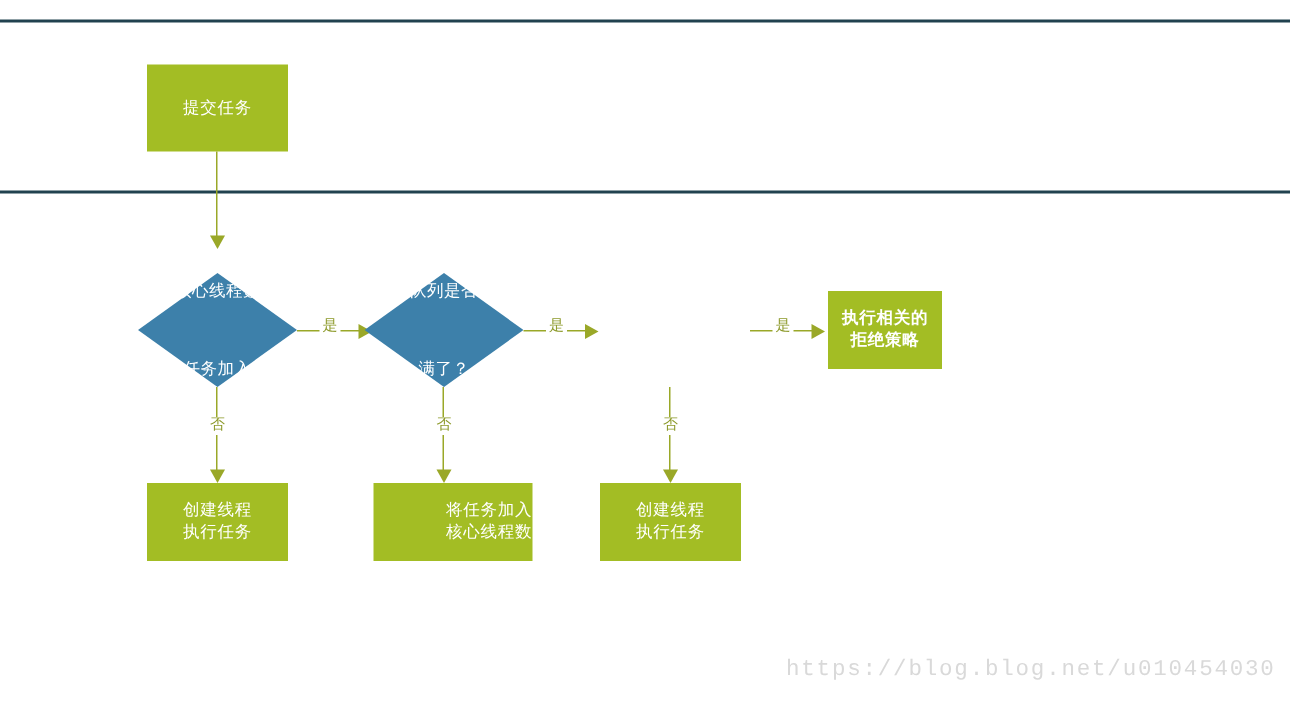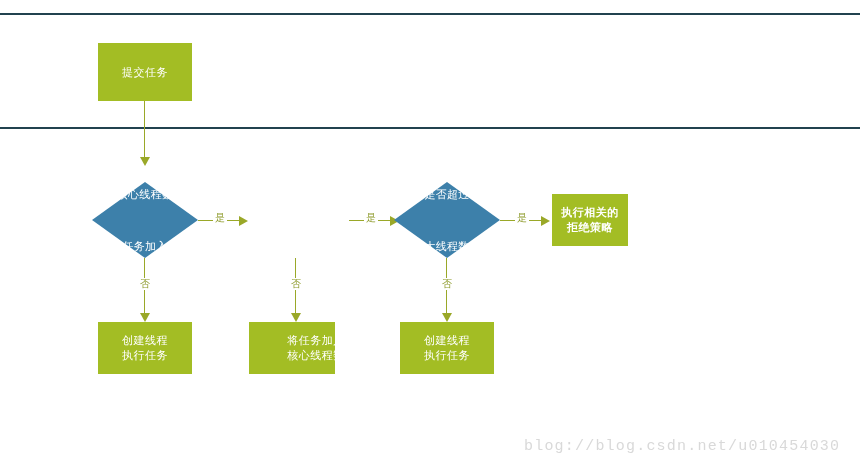--- a/index.html
+++ b/index.html
@@ -146,60 +146,60 @@
   </div>
 
   <div class="conn-h" style="left:198px; top:220px; width:42px;"></div>
   <div class="arrow-r" style="left:239px; top:216px;"></div>
   <div class="edge-label" style="left:213px; top:212px;">是</div>
 
   <div class="conn-v" style="left:144px; top:258px; height:60px;"></div>
   <div class="arrow-d" style="left:140px; top:313px;"></div>
   <div class="edge-label" style="left:138px; top:278px;">否</div>
 
+  <div class="diamond" style="left:243px; top:182px;">
+    <div class="shape"></div>
+    <div class="dlabel">
+      <span>队列是否</span>
+      <span>满了？</span>
+    </div>
+  </div>
 
   <div class="conn-h" style="left:349px; top:220px; width:42px;"></div>
   <div class="arrow-r" style="left:390px; top:216px;"></div>
   <div class="edge-label" style="left:364px; top:212px;">是</div>
 
   <div class="conn-v" style="left:295px; top:258px; height:60px;"></div>
   <div class="arrow-d" style="left:291px; top:313px;"></div>
   <div class="edge-label" style="left:289px; top:278px;">否</div>
 
-  <div class="diamond" style="left:394px; top:182px;">
-    <div class="shape"></div>
-    <div class="dlabel">
-      <span>是否超过</span>
-      <span>最大线程数？</span>
-    </div>
-  </div>
 
   <div class="conn-h" style="left:500px; top:220px; width:42px;"></div>
   <div class="arrow-r" style="left:541px; top:216px;"></div>
   <div class="edge-label" style="left:515px; top:212px;">是</div>
 
   <div class="conn-v" style="left:446px; top:258px; height:60px;"></div>
   <div class="arrow-d" style="left:442px; top:313px;"></div>
   <div class="edge-label" style="left:440px; top:278px;">否</div>
 
   <div class="box" style="left:552px; top:194px; width:76px; height:52px;font-weight:bold;">
     <span>执行相关的</span>
     <span>拒绝策略</span>
   </div>
 
   <div class="box" style="left:98px; top:322px; width:94px; height:52px;">
     <span>创建线程</span>
     <span>执行任务</span>
   </div>
 
-  <div class="box" style="left:249px; top:322px; width:86px; height:52px;padding-left:48px;">
+  <div class="box" style="left:249px; top:322px; width:106px; height:52px;padding-left:48px;">
     <span>将任务加入</span>
     <span>核心线程数</span>
   </div>
 
   <div class="box" style="left:400px; top:322px; width:94px; height:52px;">
     <span>创建线程</span>
     <span>执行任务</span>
   </div>
 
-  <div id="watermark">blog://blog.csdn.net/u010454030</div>
+  <div id="watermark">https://blog.blog.net/u010454030</div>
 
 </div>
 
 </body></html>

